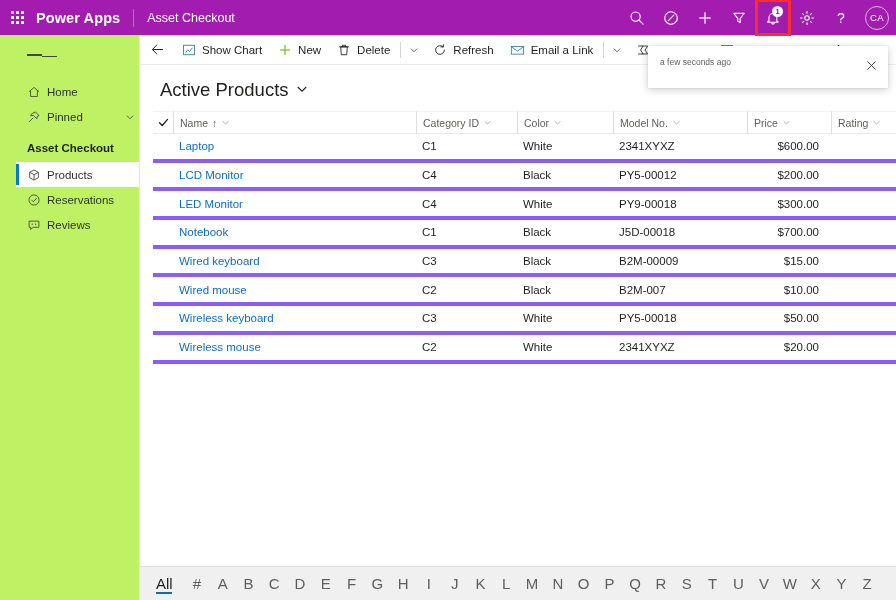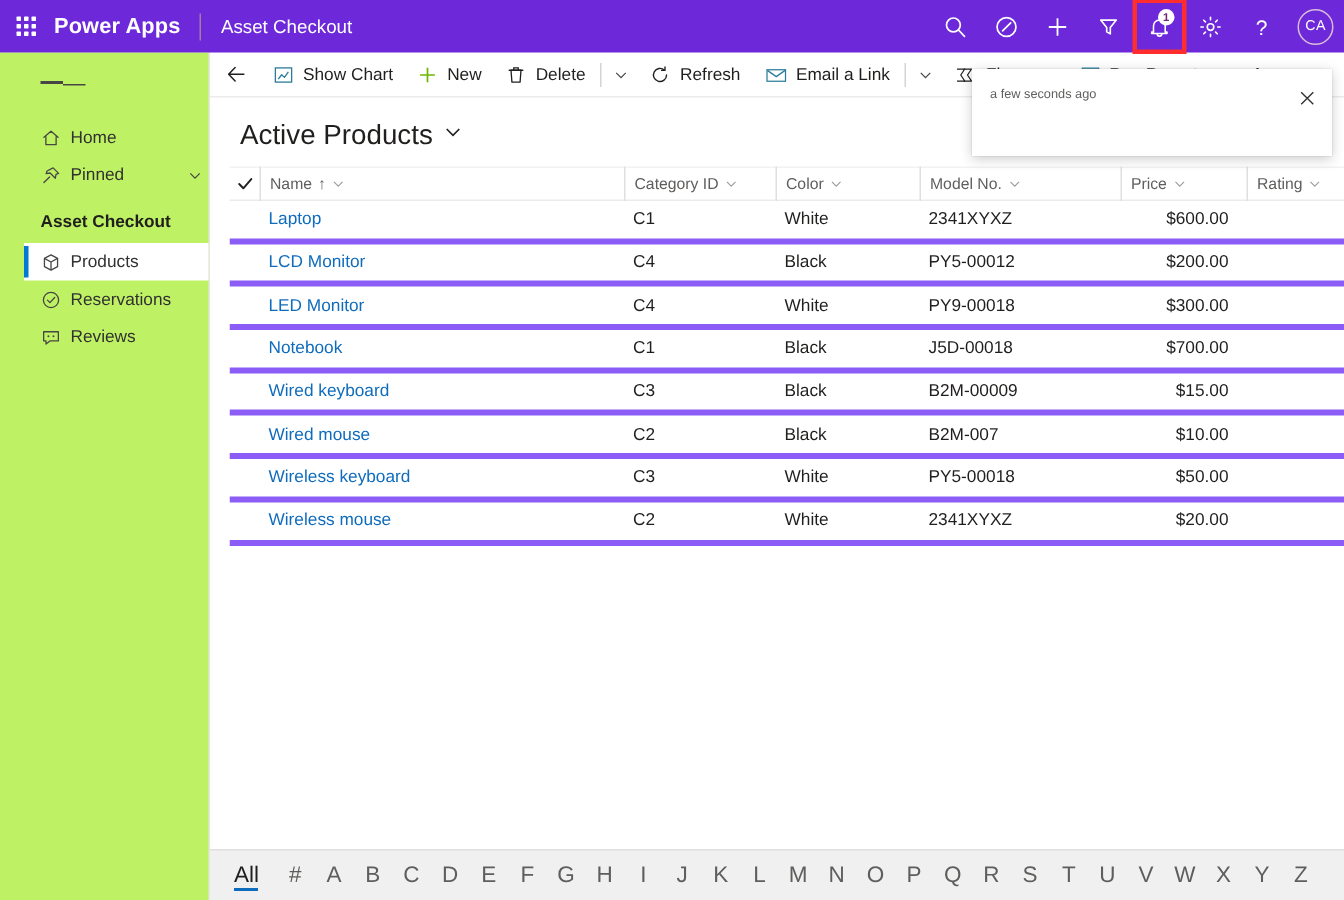--- a/index.html
+++ b/index.html
@@ -7,21 +7,21 @@
     width: 896px; height: 600px;
     font-family: "Liberation Sans", sans-serif;
     background: #ffffff;
     overflow: hidden;
   }
   .app { position: relative; width: 896px; height: 600px; display: flex; flex-direction: column; }
 
   
   .topbar {
     height: 35px; flex: 0 0 35px;
-    background: #6d28d9;
+    background: #a21caf;
     display: flex; align-items: center;
     color: #ffffff;
     position: relative; z-index: 40;
   }
   .waffle { width: 34px; height: 35px; display: flex; align-items: center; justify-content: center; cursor: pointer; }
   .waffle-grid { display: grid; grid-template-columns: repeat(3, 3px); grid-template-rows: repeat(3, 3px); gap: 2px; }
   .waffle-grid i { width: 3px; height: 3px; background: #fff; border-radius: 0.5px; display: block; }
   .brand { font-size: 14.5px; font-weight: bold; letter-spacing: .1px; padding-left: 2px; white-space: nowrap; }
   .brand-sep { width: 1px; height: 18px; background: #a978a9; margin: 0 13px; }
   .appname { font-size: 12.5px; font-weight: normal; white-space: nowrap; }
@@ -168,21 +168,21 @@
   }
   .aitem:first-child.sel::after { left: 0; right: 12px; }
 
   
   .notif {
     position: absolute; top: 46px; right: 8px;
     width: 240px;
     background: #ffffff;
     box-shadow: 0 2px 8px rgba(0,0,0,.20), 0 0 1px rgba(0,0,0,.18);
     z-index: 50;
-    padding: 6px 0 28px 0;
+    padding: 6px 0 12px 0;
     margin-left: 23px;
   }
   .notif-top { display: flex; align-items: flex-start; padding: 2px 6px 0 12px; }
   .notif-time { font-size: 8.5px; color: #605e5c; flex: 1 1 auto; padding-top: 3px; }
   .notif-close { width: 22px; height: 22px; display: flex; align-items: center; justify-content: center; cursor: pointer; color: #323130; }
   .notif-main { display: flex; gap: 9px; padding: 5px 12px 0 12px; }
   .notif-icon { flex: 0 0 17px; padding-top: 2px; }
   .notif-title { font-size: 12.5px; color: #201f1e; font-weight: normal; line-height: 17px; }
   .notif-text { font-size: 10.5px; color: #323130; line-height: 15px; padding-top: 2px; }
 </style>

